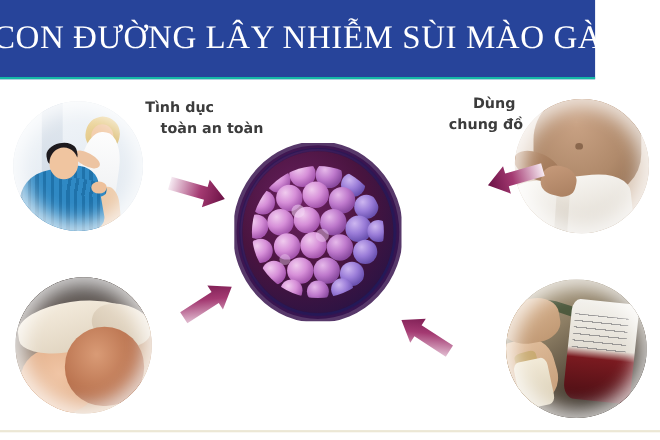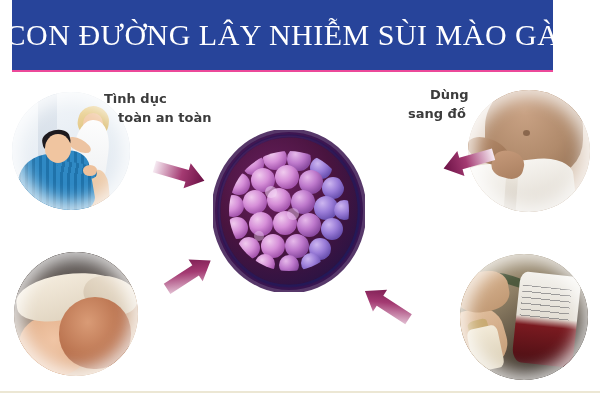--- a/index.html
+++ b/index.html
@@ -19,26 +19,25 @@
     overflow: hidden;
   }
 
   
   #title-banner {
     position: absolute;
     left: 0; top: 0;
     width: 541px;
     height: 72px;
     background: #27449A;
-    border-bottom: 2px solid #ec4899;
+    border-bottom: 2px solid #14b8a6;
     box-sizing: border-box;
     display: flex;
     align-items: center;
     justify-content: center;
-    margin-left: 12px;
   }
   #title-text {
     font-family: "Liberation Serif", "DejaVu Serif", serif;
     font-size: 30px;
     letter-spacing: 0.5px;
     color: #ffffff;
     white-space: nowrap;
     text-align: center;
     line-height: 1;
   }
@@ -314,21 +313,21 @@
   
   .route-label {
     position: absolute;
     font-family: "DejaVu Sans", "Liberation Sans", sans-serif;
     font-size: 13px;
     font-weight: 700;
     color: #3c3c3c;
     line-height: 1.45;
     white-space: nowrap;
   }
-  #label-sex     { left: 104px; top: 18px;  text-align: left; }
+  #label-sex     { left: 132px; top: 18px;  text-align: left; }
   #label-sex .l2 { padding-left: 14px; }
   #label-share     { left: 408px; top: 14px; text-align: left; }
   #label-share .l1 { padding-left: 22px; }
   #label-mother     { left: 152px; top: 238px; text-align: left; }
   #label-mother .l1 { padding-left: 20px; }
   #label-blood     { left: 383px; top: 240px; text-align: left; }
   #label-blood .l2 { padding-left: 22px; }
 </style>
 </head>
 <body>
@@ -518,21 +517,21 @@
       <ellipse cx="76" cy="81" rx="70" ry="75" fill="none" stroke="#1E1A5A" stroke-width="3" opacity=".5"></ellipse>
     </svg>
 
     <div class="route-label" id="label-sex">
       <div class="l1">Tình dục</div>
       <div class="l2">toàn an toàn</div>
     </div>
 
     <div class="route-label" id="label-share">
       <div class="l1">Dùng</div>
-      <div class="l2">sang đồ</div>
+      <div class="l2">chung đồ</div>
     </div>
 
 
 
   </div>
 
   <div id="bottom-rule"></div>
 
 </div>
 

